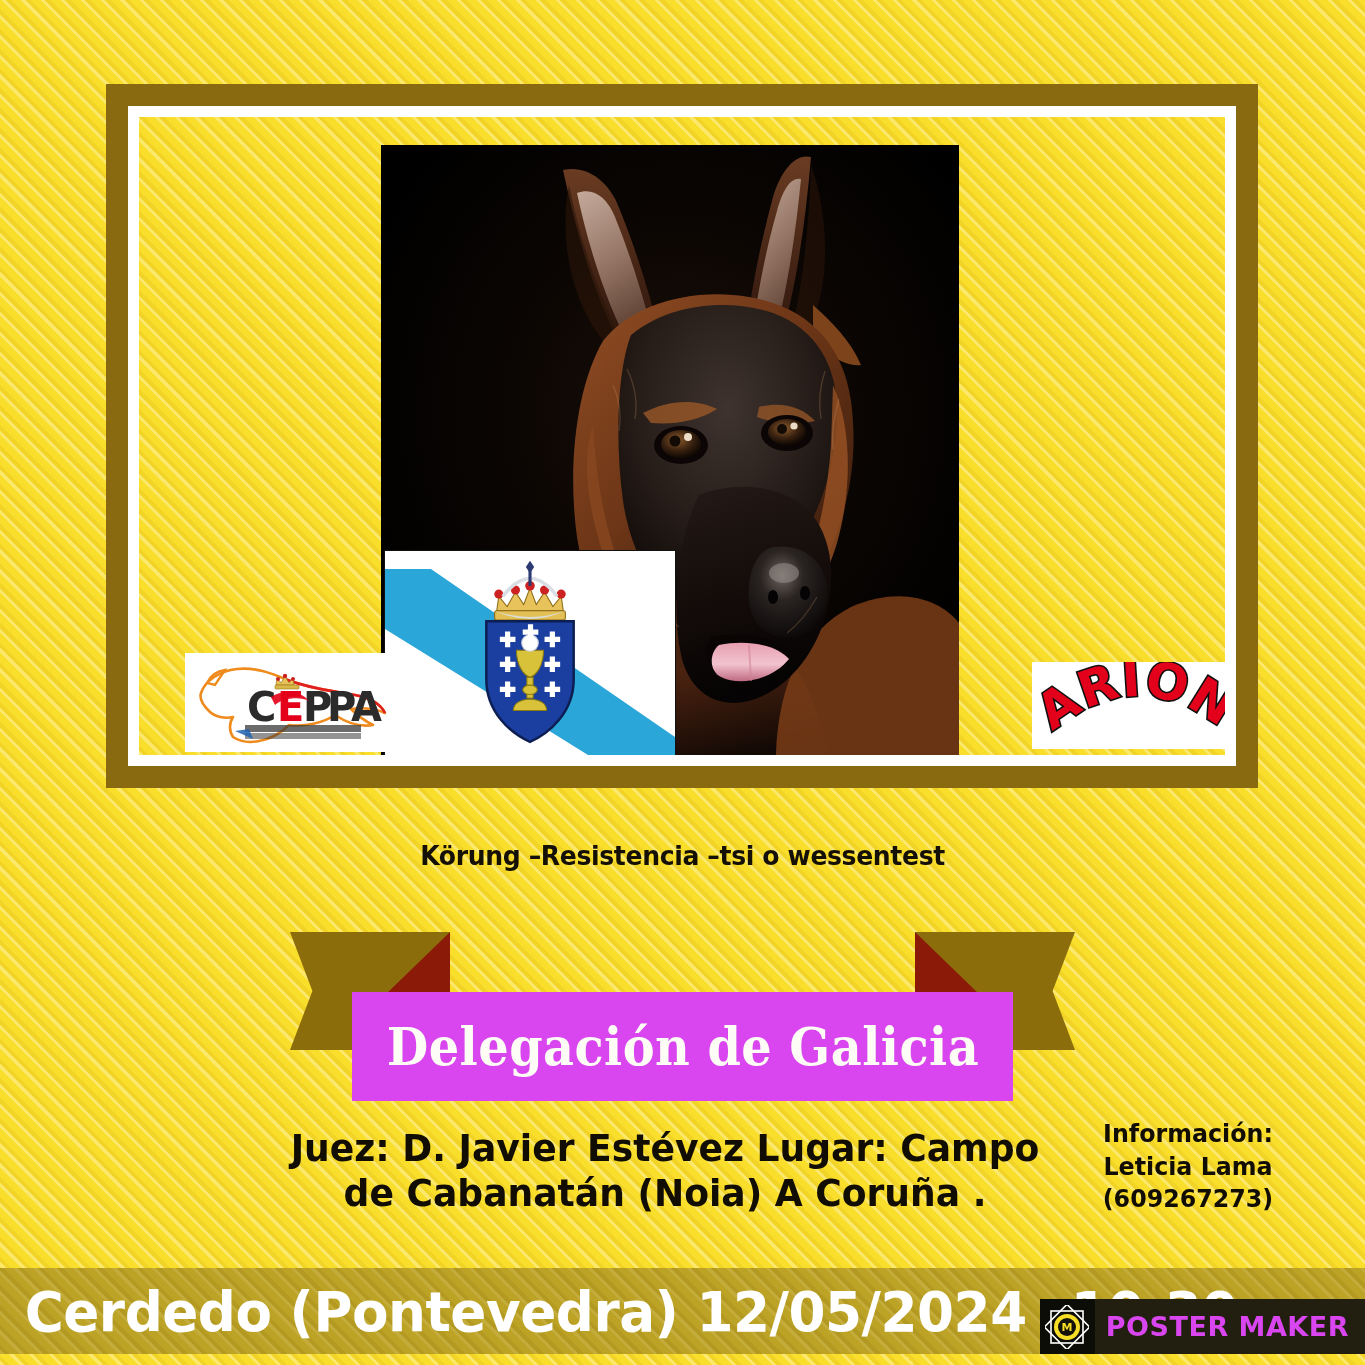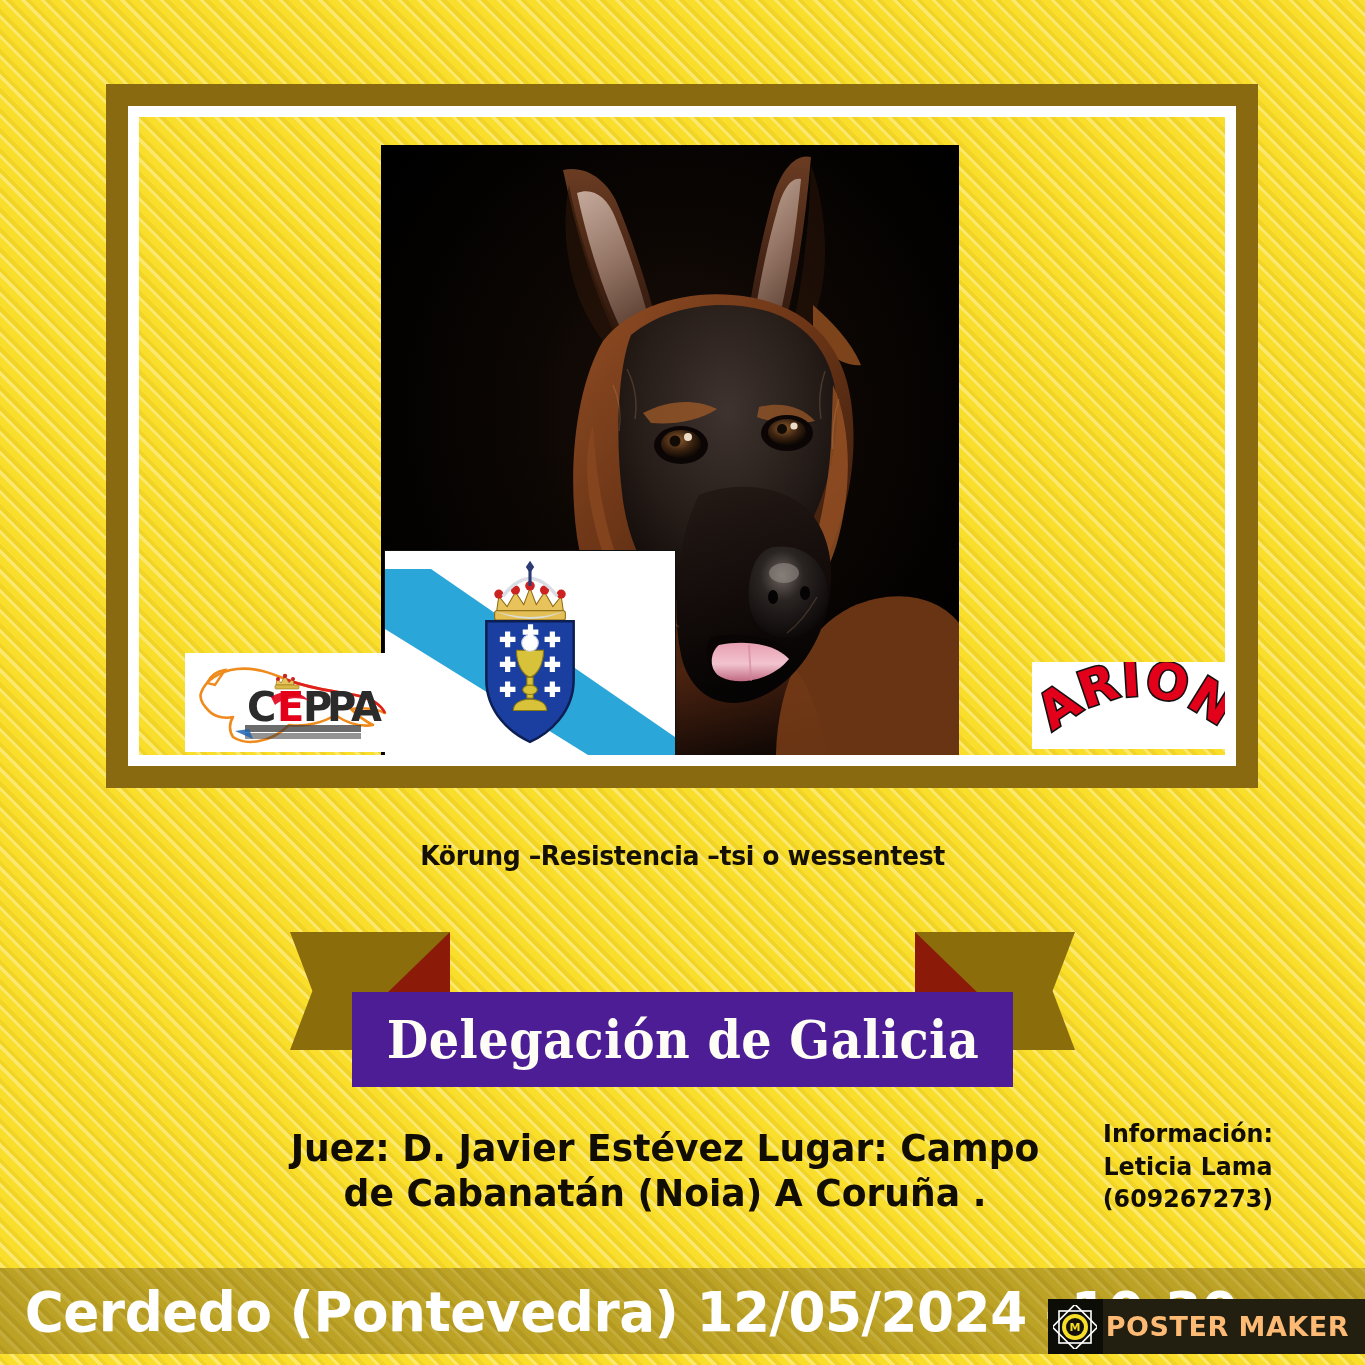--- a/index.html
+++ b/index.html
@@ -94,22 +94,22 @@
   #ribbon-tail-right{
     right:0;
     clip-path:polygon(0 0, 100% 0, 86% 50%, 100% 100%, 0 100%);
   }
   .ribbon-fold{
     position:absolute; top:0; width:66px; height:64px; background:#8b1a09;
   }
   #ribbon-fold-left{ left:94px; clip-path:polygon(100% 0, 100% 100%, 0 100%); }
   #ribbon-fold-right{ right:94px; clip-path:polygon(0 0, 100% 100%, 0 100%); }
   #ribbon-center{
-    position:absolute; left:62px; top:60px; width:661px; height:95px;
-    background:#4c1d95;
+    position:absolute; left:62px; top:60px; width:661px; height:109px;
+    background:#d946ef;
     display:flex; align-items:center; justify-content:center;
   }
   #ribbon-title{
     color:#fdfcf5;
     font-family:"DejaVu Serif", serif;
     font-weight:bold;
     font-size:52px;
     letter-spacing:0.5px;
     transform:scaleX(0.92);
     white-space:nowrap;
@@ -170,26 +170,26 @@
     background:#231f10;
     display:flex; align-items:center;
     padding-right:16px;
   }
   #watermark-badge{
     width:55px; height:55px; flex:0 0 55px;
     background:#0d0d08;
     display:flex; align-items:center; justify-content:center;
   }
   #watermark-label{
-    color:#fdba74;
+    color:#d946ef;
     font-family:"DejaVu Sans", sans-serif;
     font-weight:bold;
     font-size:27px;
     letter-spacing:0.5px;
-    padding-left:3px;
+    padding-left:11px;
     white-space:nowrap;
   }
 </style>
 </head>
 <body>
 
 <div id="photo-frame">
   <div id="photo-frame-white">
     <div id="photo-frame-inner">
 

